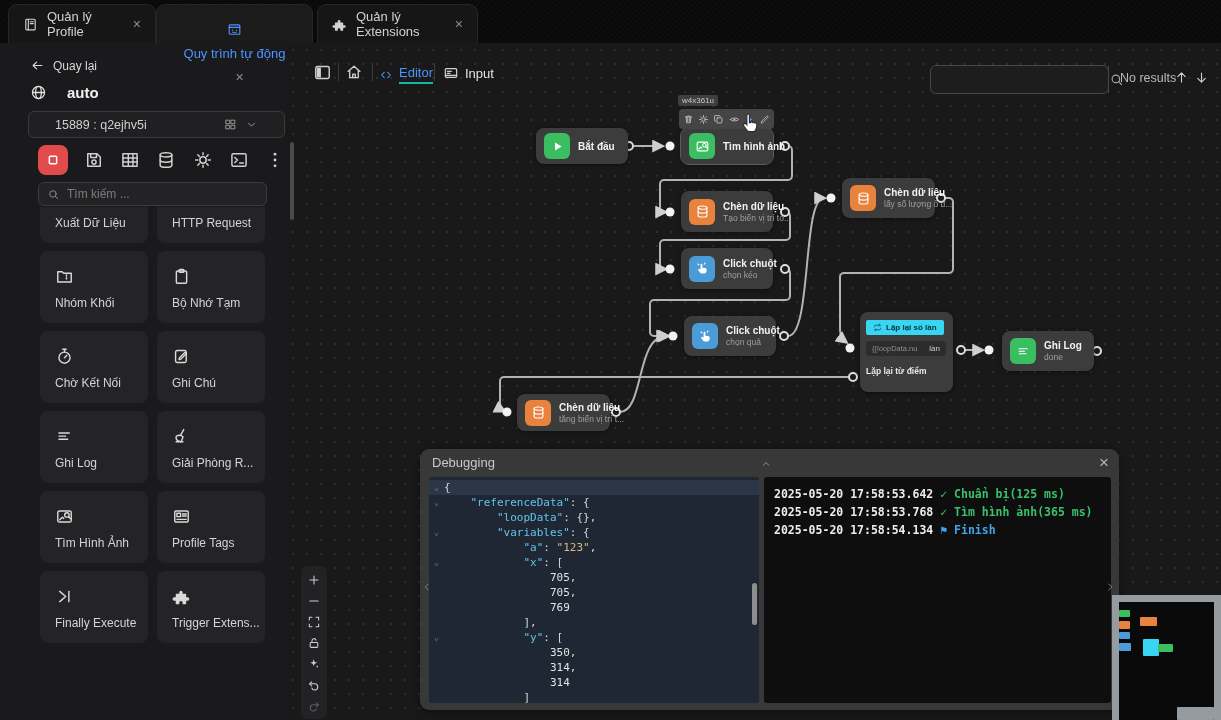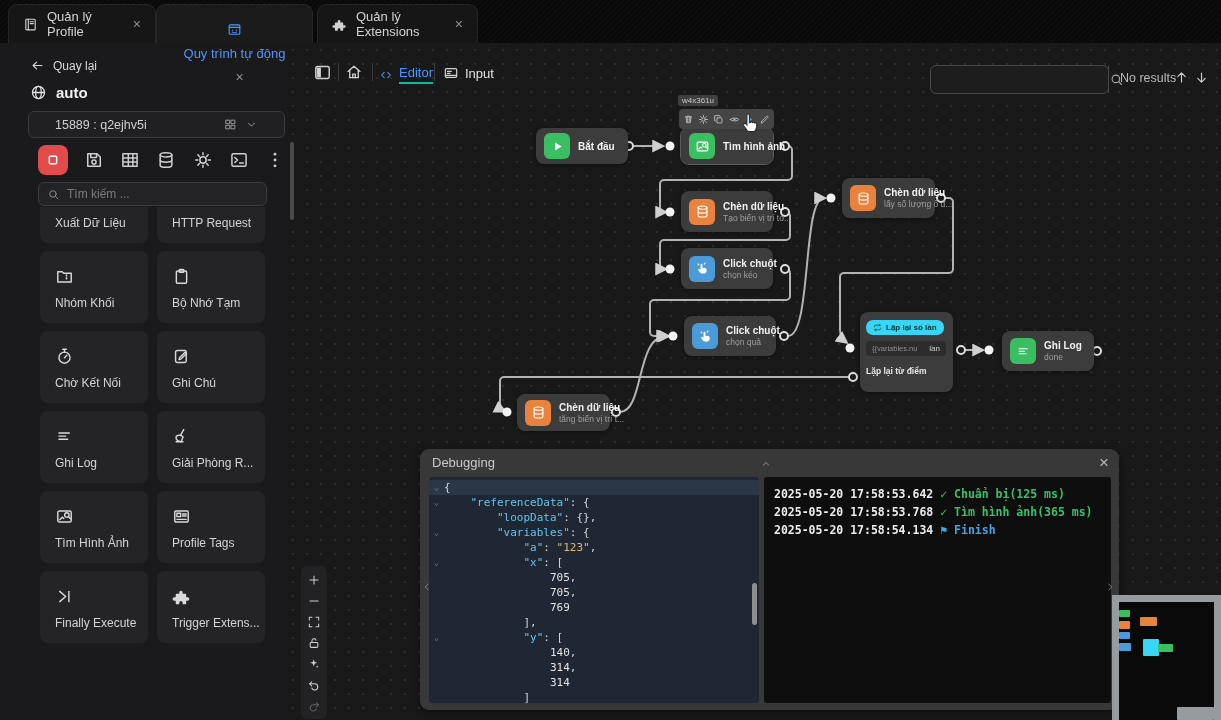--- a/index.html
+++ b/index.html
@@ -29,38 +29,38 @@
     gap:8px; padding:0 8px; box-shadow:0 1px 4px rgba(0,0,0,.45); }
   .node.sel { outline:1px solid #5c5c5c; }
   .ntile { width:26px; height:26px; border-radius:6px; display:flex; align-items:center;
     justify-content:center; color:#fff; flex:0 0 auto; }
   .ntxt { display:flex; flex-direction:column; justify-content:center; }
   .ntitle { font-size:10px; font-weight:bold; color:#f2f2f2; white-space:nowrap; }
   .nsub { font-size:8.5px; color:#9f9f9f; white-space:nowrap; margin-top:1px; }
 
   #loopnode { position:absolute; background:#3c3c3c; border-radius:8px; padding:6px;
     box-shadow:0 1px 4px rgba(0,0,0,.45); }
-  .looppill { display:inline-flex; align-items:center; gap:4px; border-radius:7px; padding:3px 7px;
+  .looppill { display:inline-flex; align-items:center; gap:4px; border-radius:2px; padding:3px 7px;
     font-size:8px; font-weight:bold; color:#08323c; }
   .loopfield { margin-top:5px; display:flex; align-items:center; justify-content:space-between;
     background:#2c2c2c; border-radius:4px; padding:3px 6px; width:80px; }
   .loopfield .val { font-size:7.5px; color:#8f8f8f; white-space:nowrap; overflow:hidden; }
   .loopunit { font-size:8px; color:#cfcfcf; margin-left:6px; }
   .loopfoot { margin-top:10px; font-size:8.5px; font-weight:bold; color:#e9e9e9; padding-bottom:4px; }
 
   #nodetoolbar { position:absolute; left:679px; top:109px; width:95px; height:20px; background:#454545;
     border-radius:4px; display:flex; align-items:center; justify-content:space-evenly; color:#c9c9c9; z-index:4; }
   #nodetag { position:absolute; left:678px; top:95px; background:#3f3f3f; color:#c9c9c9;
     font-size:8px; padding:1px 4px; border-radius:2px; z-index:4; }
 
   
   #sidebar { position:absolute; left:0; top:43px; width:286px; bottom:0; background:#1a1a1c; z-index:10; }
   #back { position:absolute; left:30px; top:15px; display:flex; align-items:center; gap:8px;
     font-size:12px; color:#d8d8d8; }
-  #profilerow { position:absolute; left:30px; top:41px; display:flex; align-items:center; gap:9px; }
+  #profilerow { position:absolute; left:30px; top:41px; display:flex; align-items:center; gap:20px; }
   #profilerow .pname { font-size:15px; font-weight:bold; color:#f0f0f0; }
   #profsel { position:absolute; left:28px; top:68px; width:257px; height:27px; background:#202022;
     border:1px solid #3a3a3a; border-radius:6px; display:flex; align-items:center; padding:0 26px;
     font-size:12.5px; color:#d0d0d0; }
   #profsel .right { margin-left:auto; display:flex; align-items:center; gap:8px; color:#9a9a9a; }
   #sbtoolbar { position:absolute; left:38px; top:102px; width:247px; height:30px; display:flex;
     align-items:center; justify-content:space-between; color:#cfcfcf; }
   .redbtn { width:30px; height:30px; background:#e14b4b; border-radius:8px; display:flex;
     align-items:center; justify-content:center; color:#fff; }
   #sbsearch { position:absolute; left:38px; top:139px; width:229px; height:24px; background:#232325;
@@ -300,21 +300,21 @@
         <span>
           <svg class="ic" width="9" height="9" viewBox="0 0 24 24" fill="none" stroke="currentColor" stroke-width="1.8" stroke-linecap="round" stroke-linejoin="round">
             <path d="m16.5 3 2.8 2.8-2.8 2.8"></path>
             <path d="M19 5.8H7.5A3.8 3.8 0 0 0 3.7 9.6v.8"></path>
             <path d="M7.5 21l-2.8-2.8 2.8-2.8"></path>
             <path d="M5 18.2h11.5a3.8 3.8 0 0 0 3.8-3.8v-.8"></path>
           </svg>
         </span>
         <span>Lặp lại số lần</span>
       </span><div class="loopfield">
-        <span class="val">{{variables.nu</span>
+        <span class="val">{{loopData.nu</span>
         <span class="loopunit">lần</span>
       </div><div class="loopfoot">Lặp lại từ điểm</div></div>
   </div>
 
 <div id="nodetag">w4x361u</div>
 <div id="nodetoolbar">
     <span>
       <svg class="ic" width="11" height="11" viewBox="0 0 24 24" fill="none" stroke="currentColor" stroke-width="1.8" stroke-linecap="round" stroke-linejoin="round">
         <path d="M5 6.5h14M9.5 6.5v-2h5v2M7 6.5l.9 12.5h8.2L17 6.5M10.2 9.5V16M13.8 9.5V16"></path>
       </svg>
@@ -669,21 +669,21 @@
         <div class="jline"><span class="jgut">⌄</span><span>&nbsp;&nbsp;&nbsp;&nbsp;<span class="jk">"referenceData"</span><span class="jp">: {</span></span></div>
         <div class="jline"><span class="jgut"></span><span>&nbsp;&nbsp;&nbsp;&nbsp;&nbsp;&nbsp;&nbsp;&nbsp;<span class="jk">"loopData"</span><span class="jp">: {},</span></span></div>
         <div class="jline"><span class="jgut">⌄</span><span>&nbsp;&nbsp;&nbsp;&nbsp;&nbsp;&nbsp;&nbsp;&nbsp;<span class="jk">"variables"</span><span class="jp">: {</span></span></div>
         <div class="jline"><span class="jgut"></span><span>&nbsp;&nbsp;&nbsp;&nbsp;&nbsp;&nbsp;&nbsp;&nbsp;&nbsp;&nbsp;&nbsp;&nbsp;<span class="jk">"a"</span><span class="jp">: </span><span class="js">"123"</span><span class="jp">,</span></span></div>
         <div class="jline"><span class="jgut">⌄</span><span>&nbsp;&nbsp;&nbsp;&nbsp;&nbsp;&nbsp;&nbsp;&nbsp;&nbsp;&nbsp;&nbsp;&nbsp;<span class="jk">"x"</span><span class="jp">: [</span></span></div>
         <div class="jline"><span class="jgut"></span><span>&nbsp;&nbsp;&nbsp;&nbsp;&nbsp;&nbsp;&nbsp;&nbsp;&nbsp;&nbsp;&nbsp;&nbsp;&nbsp;&nbsp;&nbsp;&nbsp;<span class="jn">705</span><span class="jp">,</span></span></div>
         <div class="jline"><span class="jgut"></span><span>&nbsp;&nbsp;&nbsp;&nbsp;&nbsp;&nbsp;&nbsp;&nbsp;&nbsp;&nbsp;&nbsp;&nbsp;&nbsp;&nbsp;&nbsp;&nbsp;<span class="jn">705</span><span class="jp">,</span></span></div>
         <div class="jline"><span class="jgut"></span><span>&nbsp;&nbsp;&nbsp;&nbsp;&nbsp;&nbsp;&nbsp;&nbsp;&nbsp;&nbsp;&nbsp;&nbsp;&nbsp;&nbsp;&nbsp;&nbsp;<span class="jn">769</span></span></div>
         <div class="jline"><span class="jgut"></span><span>&nbsp;&nbsp;&nbsp;&nbsp;&nbsp;&nbsp;&nbsp;&nbsp;&nbsp;&nbsp;&nbsp;&nbsp;<span class="jp">],</span></span></div>
         <div class="jline"><span class="jgut">⌄</span><span>&nbsp;&nbsp;&nbsp;&nbsp;&nbsp;&nbsp;&nbsp;&nbsp;&nbsp;&nbsp;&nbsp;&nbsp;<span class="jk">"y"</span><span class="jp">: [</span></span></div>
-        <div class="jline"><span class="jgut"></span><span>&nbsp;&nbsp;&nbsp;&nbsp;&nbsp;&nbsp;&nbsp;&nbsp;&nbsp;&nbsp;&nbsp;&nbsp;&nbsp;&nbsp;&nbsp;&nbsp;<span class="jn">140</span><span class="jp">,</span></span></div>
+        <div class="jline"><span class="jgut"></span><span>&nbsp;&nbsp;&nbsp;&nbsp;&nbsp;&nbsp;&nbsp;&nbsp;&nbsp;&nbsp;&nbsp;&nbsp;&nbsp;&nbsp;&nbsp;&nbsp;<span class="jn">350</span><span class="jp">,</span></span></div>
         <div class="jline"><span class="jgut"></span><span>&nbsp;&nbsp;&nbsp;&nbsp;&nbsp;&nbsp;&nbsp;&nbsp;&nbsp;&nbsp;&nbsp;&nbsp;&nbsp;&nbsp;&nbsp;&nbsp;<span class="jn">314</span><span class="jp">,</span></span></div>
         <div class="jline"><span class="jgut"></span><span>&nbsp;&nbsp;&nbsp;&nbsp;&nbsp;&nbsp;&nbsp;&nbsp;&nbsp;&nbsp;&nbsp;&nbsp;&nbsp;&nbsp;&nbsp;&nbsp;<span class="jn">314</span></span></div>
         <div class="jline"><span class="jgut"></span><span>&nbsp;&nbsp;&nbsp;&nbsp;&nbsp;&nbsp;&nbsp;&nbsp;&nbsp;&nbsp;&nbsp;&nbsp;<span class="jp">]</span></span></div>
       </div>
     <div id="jsonscroll"></div>
   </div>
   <div id="logpane">
       <div class="logline"><span class="lt">2025-05-20 17:58:53.642</span> <span class="lsucc">✓</span> <span class="lsucc">Chuẩn bị(125 ms)</span></div>
       <div class="logline"><span class="lt">2025-05-20 17:58:53.768</span> <span class="lsucc">✓</span> <span class="lsucc">Tìm hình ảnh(365 ms)</span></div>
       <div class="logline"><span class="lt">2025-05-20 17:58:54.134</span> <span class="lfin">⚑</span> <span class="lfin">Finish</span></div>

